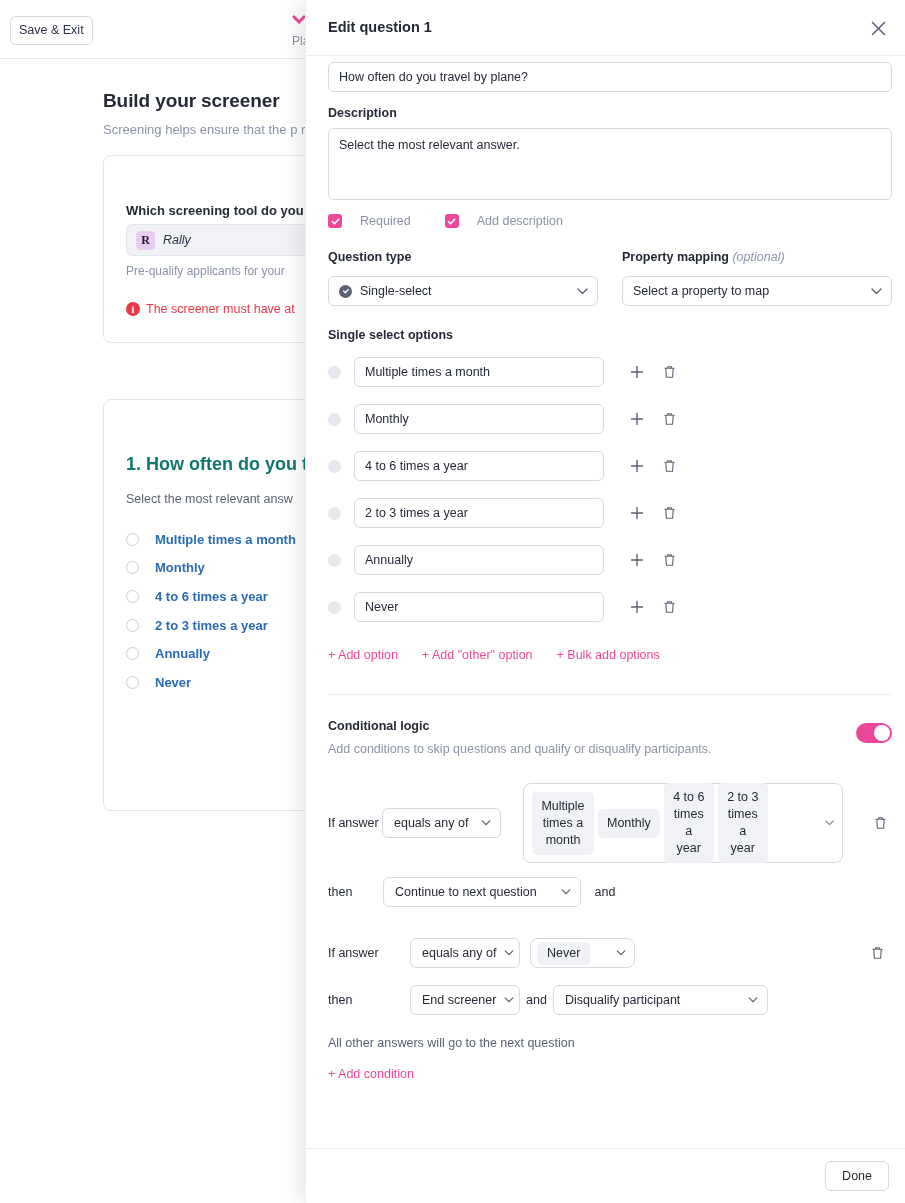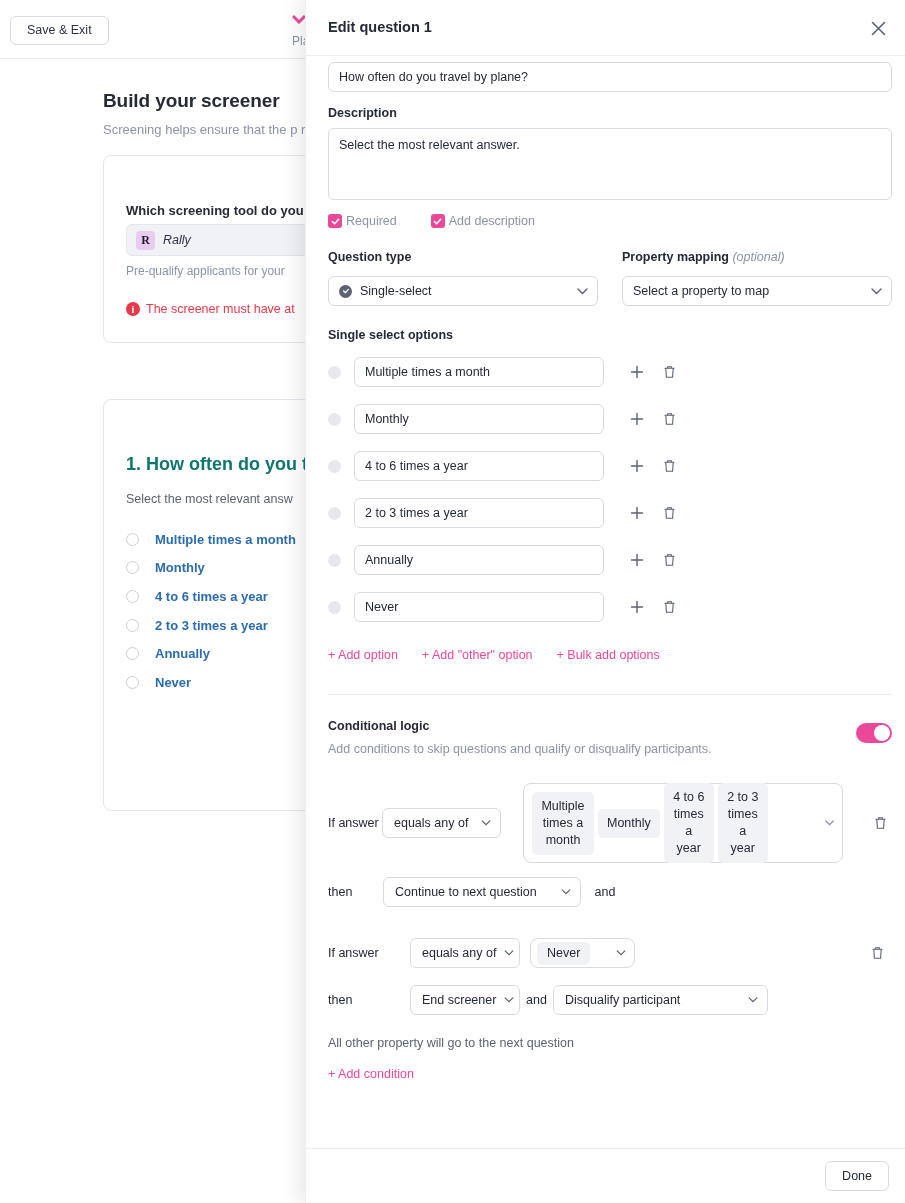--- a/index.html
+++ b/index.html
@@ -13,21 +13,21 @@
   #root { position: relative; width: 905px; height: 1203px; background:#fff; }
 
   
   .bg-page { position:absolute; inset:0; background:#ffffff; }
   .bg-topbar {
     position:absolute; left:0; top:0; width:905px; height:59px;
     background:#fff; border-bottom:1px solid #e6e8ec;
   }
   .save-exit-btn {
     position:absolute; left:10px; top:16px;
-    padding:6px 16px; font-size:12.5px; color:#2c3246;
+    padding:6px 8px; font-size:12.5px; color:#2c3246;
     border:1px solid #d7dae1; border-radius:6px; background:#fff;
     line-height:15px; font-weight:400;
   }
   .plan-label {
     position:absolute; left:292px; top:34px;
     font-size:12px; color:#8b93a7;
     white-space:nowrap; overflow:hidden; width:14px;
   }
   .pink-caret {
     position:absolute; left:292px; top:12px;
@@ -130,21 +130,21 @@
   }
   .lbl-s { font-size:12.5px; font-weight:700; color:#252a37; }
 
   .desc-box {
     width:100%; height:72px; border:1px solid #d7dae1; border-radius:6px;
     font-size:12.5px; color:#252a37; padding:8px 10px; resize:none;
     font-family:"Liberation Sans", sans-serif; line-height:17px; background:#fff;
   }
 
   .chk-row { display:flex; align-items:center; gap:34px; }
-  .chk { display:flex; align-items:center; gap:4px; }
+  .chk { display:flex; align-items:center; gap:18px; }
   .chk-box {
     width:14px; height:14px; border-radius:3px; background:#ec4899;
     display:flex; align-items:center; justify-content:center; flex:0 0 auto;
   }
   .chk-lbl { font-size:12.5px; color:#8b93a7; }
 
   .two-col { display:flex; gap:24px; }
   .col { flex:1; }
   .col-lbl { font-size:12.5px; font-weight:700; color:#252a37; margin-bottom:12px; }
   .col-lbl .opt { font-weight:400; font-style:italic; color:#8b93a7; }
@@ -589,21 +589,21 @@
             <span>Disqualify participant</span>
             <span class="chev">
               <svg width="10" height="6" viewBox="0 0 11 7">
                   <path d="M1 1 L5.5 5.5 L10 1" stroke="currentColor" stroke-width="1.4" fill="none" stroke-linecap="round"></path>
                 </svg>
             </span>
           </div>
         </div>
 
         <div style="height:21px"></div>
-        <div class="note">All other property will go to the next question</div>
+        <div class="note">All other answers will go to the next question</div>
         <div style="height:17px"></div>
         <div class="addlink">+ Add condition</div>
 
       </div>
     </div>
 
     <div class="modal-foot">
       <div class="done-btn">Done</div>
     </div>
   </div>

